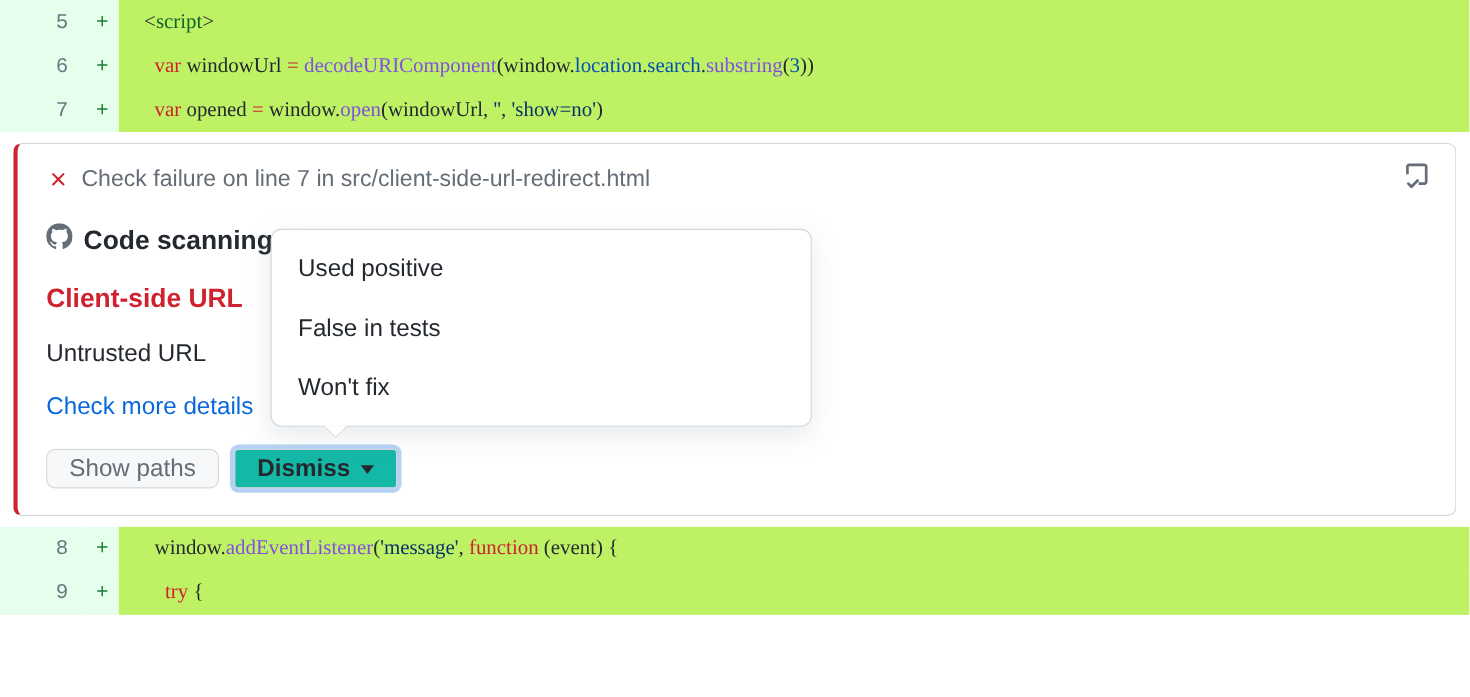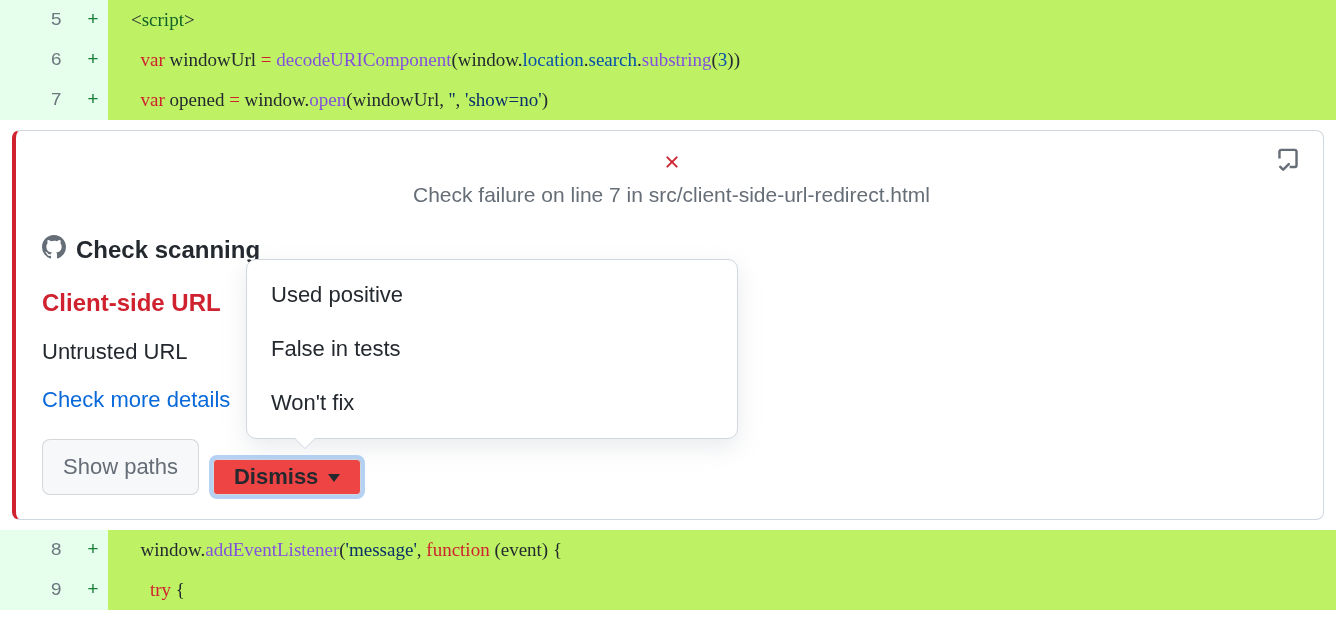--- a/index.html
+++ b/index.html
@@ -61,21 +61,20 @@
     padding: 20px 22px 24px 26px;
     position: relative;
     background: #fff;
   }
   .annotation-header {
     display: flex;
     align-items: center;
     gap: 10px;
     color: #656d76;
     font-size: 21px;
-    flex-direction: column;
   }
   .close-x { color: #cf222e; width: 22px; height: 22px; display:flex; align-items:center; justify-content:center; }
   .task-icon { position: absolute; right: 22px; top: 16px; color:#656d76; }
   .scanner-row {
     display:flex; align-items:center; gap:10px;
     margin-top: 28px;
     font-size: 24px;
     font-weight: 600;
     color:#24292f;
   }
@@ -105,25 +104,24 @@
     background: #f6f8fa;
     border: 1px solid rgba(27,31,36,.15);
     color:#656d76;
     cursor: pointer;
     font-family: inherit;
   }
   .btn.dismiss {
     color:#24292f;
     font-weight:600;
     border:1px solid #d0d7de;
-    background:#ef4444;
+    background:#14b8a6;
     display:inline-flex; align-items:center; gap:10px;
     box-shadow: 0 0 0 4px rgba(9,105,218,.3);
     border-radius:4px;
-    margin-top:20px;
   }
   .caret-down {
     width:0; height:0;
     border-left:6px solid transparent;
     border-right:6px solid transparent;
     border-top:8px solid #24292f;
     margin-top:2px;
   }
   .dropdown {
     position: absolute;
@@ -178,21 +176,21 @@
         <path d="M7.97 9.97a.75.75 0 011.06 1.06l-3.5 3.5a.75.75 0 01-1.06 0l-1.75-1.75a.75.75 0 111.06-1.06L5 12.94l2.97-2.97z"></path>
       </svg>
   </span>
 
   <div class="scanner-row">
     <span class="gh-icon">
       <svg viewBox="0 0 16 16" width="24" height="24" fill="currentColor">
           <path d="M8 0C3.58 0 0 3.58 0 8a8 8 0 005.47 7.59c.4.07.55-.17.55-.38v-1.34c-2.23.49-2.7-1.07-2.7-1.07-.36-.92-.89-1.17-.89-1.17-.73-.5.06-.49.06-.49.81.06 1.23.83 1.23.83.72 1.23 1.88.88 2.34.67.07-.52.28-.88.51-1.08-1.78-.2-3.65-.89-3.65-3.96 0-.87.31-1.59.82-2.15-.08-.2-.36-1.02.08-2.12 0 0 .67-.21 2.2.82A7.6 7.6 0 018 3.87c.68 0 1.36.09 2 .27 1.53-1.04 2.2-.82 2.2-.82.44 1.1.16 1.92.08 2.12.51.56.82 1.28.82 2.15 0 3.08-1.87 3.76-3.66 3.96.29.25.54.73.54 1.48v2.19c0 .21.15.46.55.38A8 8 0 0016 8c0-4.42-3.58-8-8-8z"></path>
         </svg>
     </span>
-    <span>Check scanning</span>
+    <span>Code scanning</span>
   </div>
 
   <div class="alert-title">Client-side URL</div>
   <div class="alert-desc">Untrusted URL</div>
   <a class="more-details">Check more details</a>
 
   <div class="actions">
     <button class="btn">Show paths</button>
     <button class="btn dismiss">
       <span>Dismiss</span>

